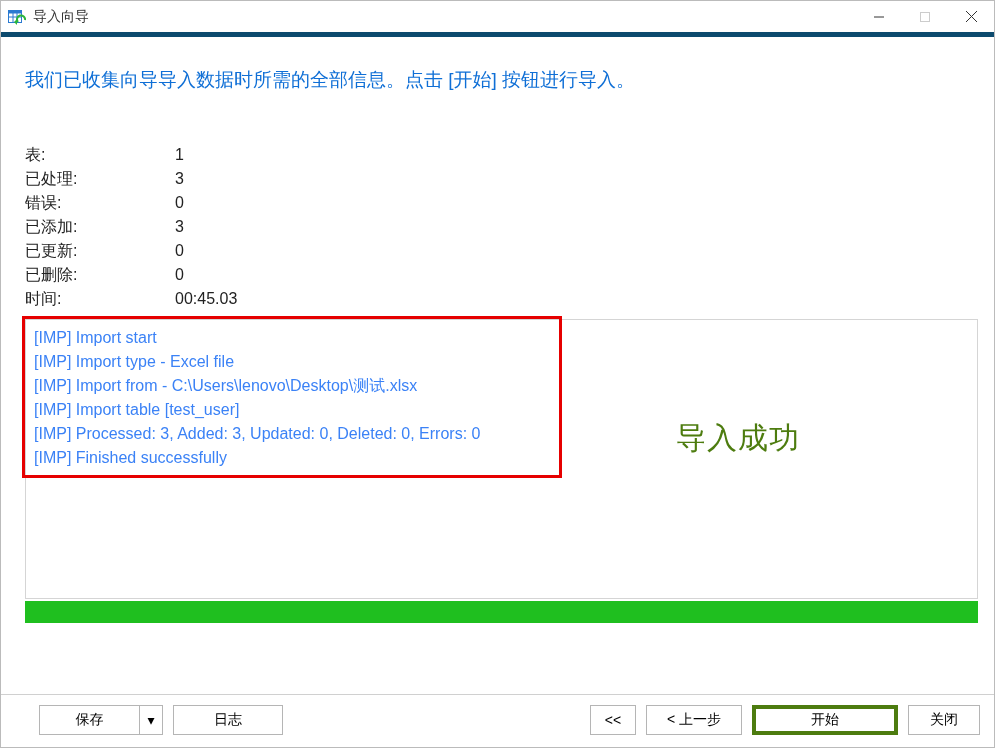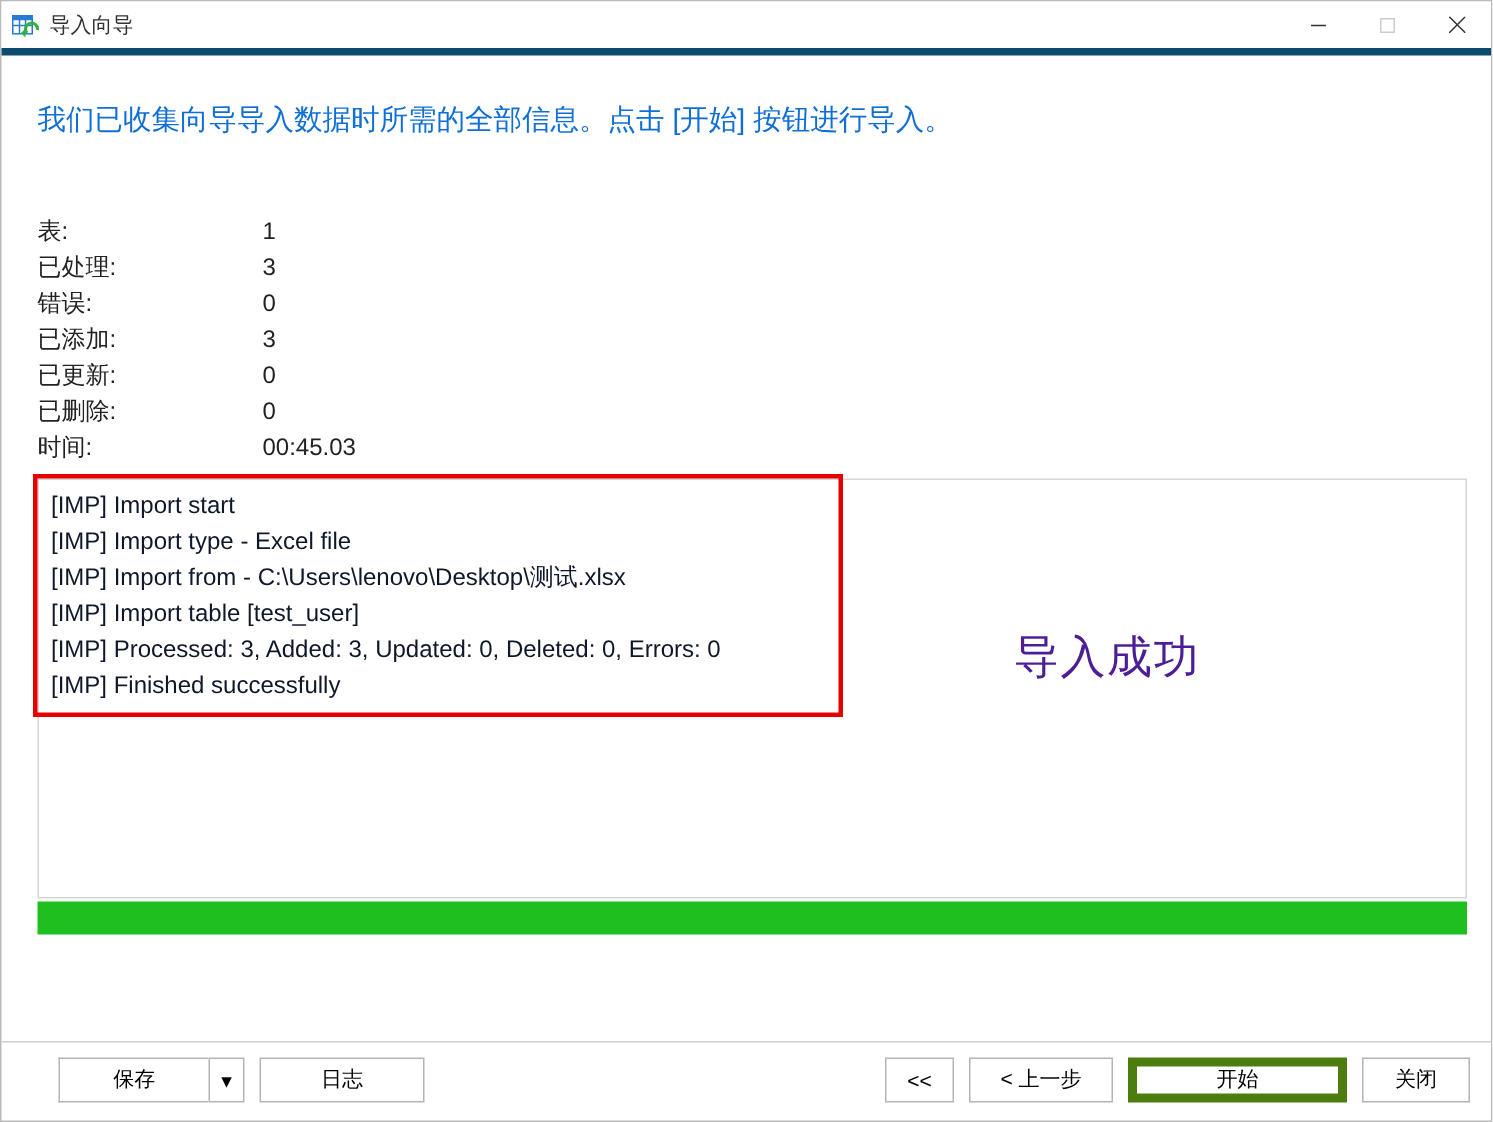--- a/index.html
+++ b/index.html
@@ -88,39 +88,39 @@
     border: 1px solid #d5d5d5;
     border-bottom: 1px solid #d5d5d5;
     background: #fff;
   }
   .logtext {
     position: absolute;
     inset: 0;
     padding: 6px 8px;
     font-size: 16px;
     line-height: 24px;
-    color: #0f172a;
+    color: #3b82f6;
     white-space: pre-wrap;
     overflow-y: scroll;
   }
   .red-box {
     position: absolute;
     left: -4px;
     top: -4px;
     width: 540px;
     height: 162px;
     border: 3px solid #e60000;
     pointer-events: none;
   }
   .success-annot {
     position: absolute;
     left: 650px;
     top: 98px;
     font-size: 30px;
-    color: #4c1d95;
+    color: #4d7c0f;
     font-weight: normal;
     letter-spacing: 1px;
   }
   .logtext::-webkit-scrollbar { width: 18px; }
   .logtext::-webkit-scrollbar-track { background: #f0f0f0; }
   .logtext::-webkit-scrollbar-thumb { background: #cdcdcd; }
   .logtext::-webkit-scrollbar-button:single-button {
     background: #f0f0f0;
     height: 18px;
     border: none;
@@ -159,21 +159,21 @@
   .btn-save-drop {
     width: 24px;
     border-left: 1px solid #b5b5b5;
   }
   .btn-log { width: 110px; }
   .spacer { flex: 1; }
   .btn-prevprev { width: 46px; }
   .btn-prev { width: 96px; }
   .btn-start {
     width: 146px;
-    border: 6px solid #4d7c0f;
+    border: 4px solid #4d7c0f;
   }
   .btn-close { width: 72px; }
 </style>
 </head>
 <body>
 
 <div class="window">
 
   <div class="titlebar">
     <span class="app-icon">

